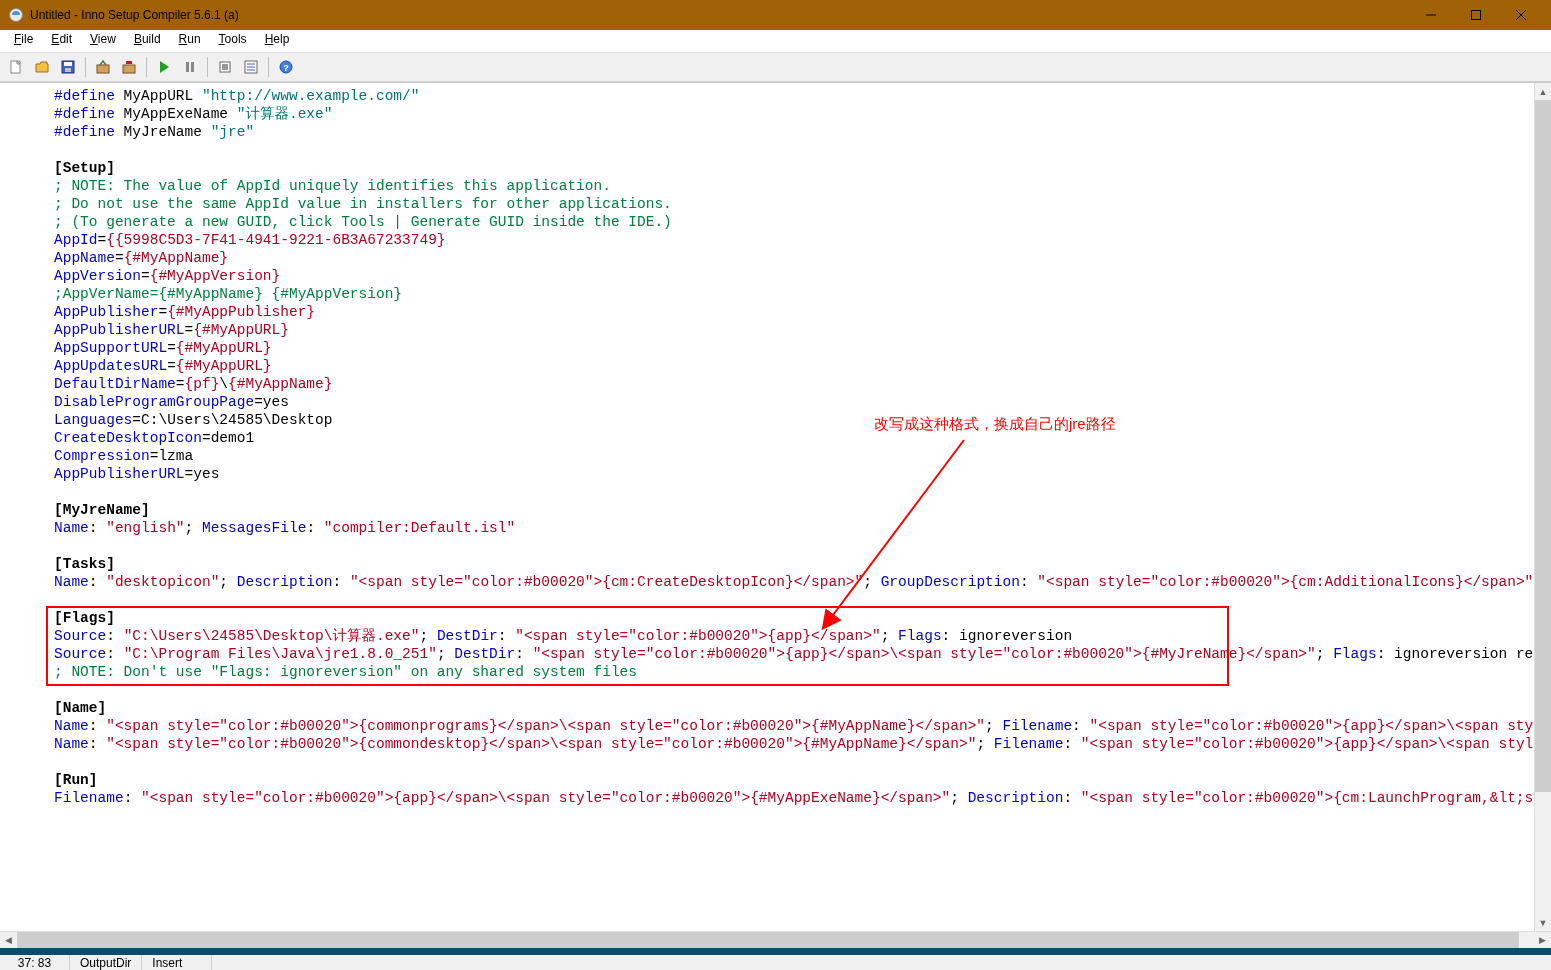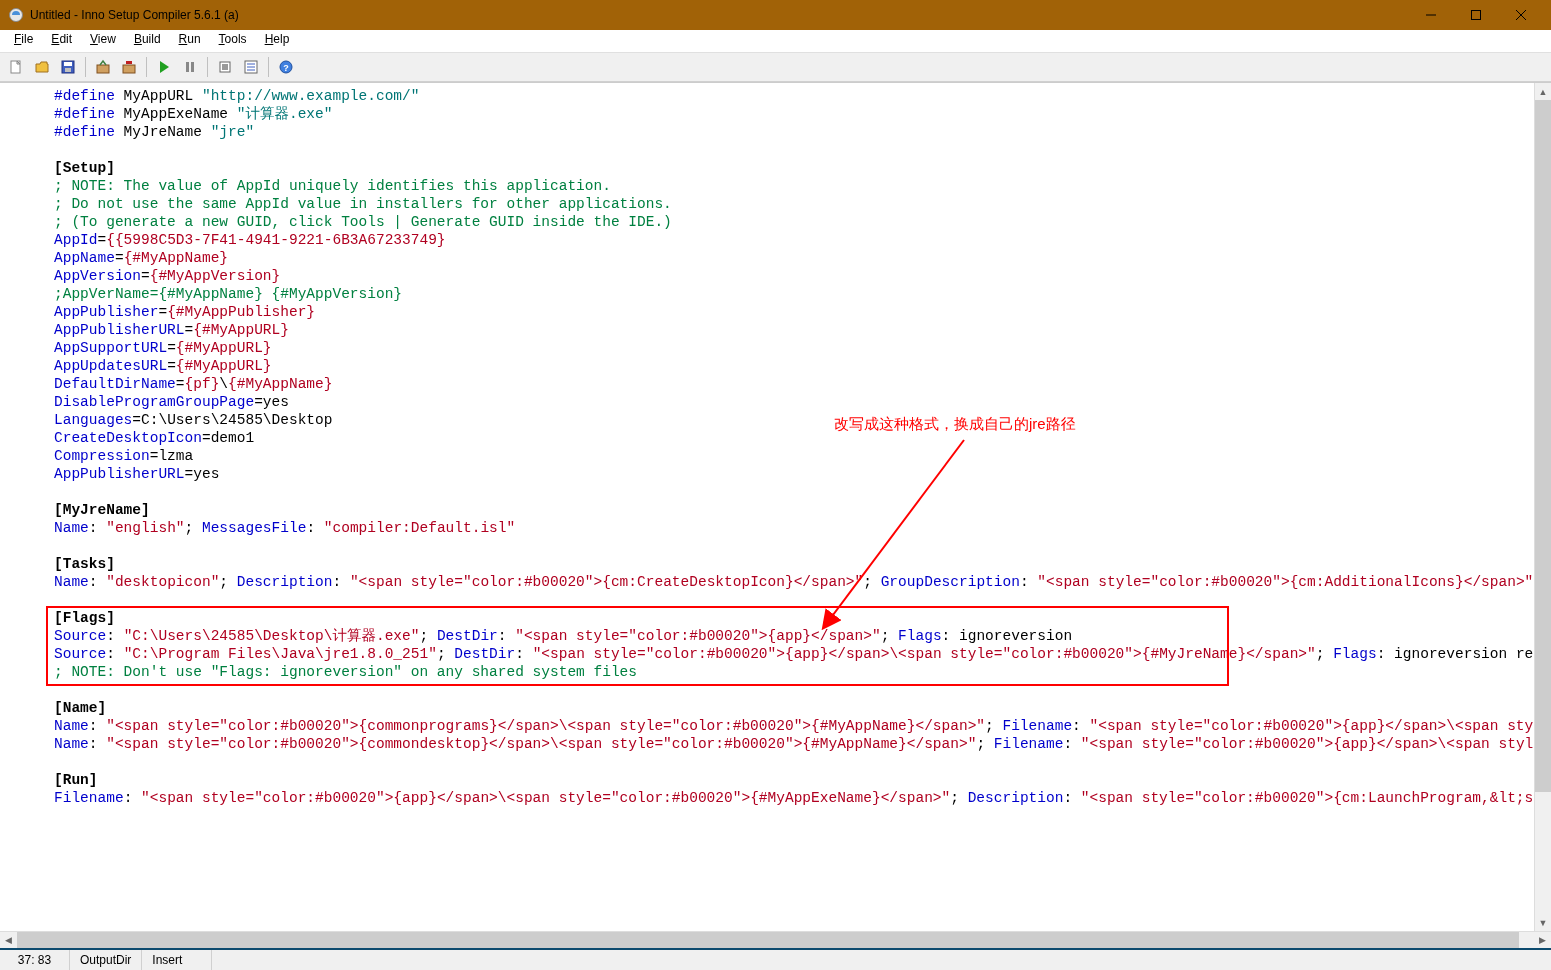--- a/index.html
+++ b/index.html
@@ -108,21 +108,21 @@
   position: absolute;
   border: 2px solid #ff0000;
   left: 22px;
   top: 523px;
   width: 1183px;
   height: 80px;
   pointer-events: none;
 }
 .annotation {
   position: absolute;
-  left: 810px;
+  left: 850px;
   top: 332px;
   color: #ff0000;
   font-size: 15px;
   font-family: "Microsoft YaHei", sans-serif;
   pointer-events: none;
 }
 .arrow-svg {
   position: absolute;
   left: 790px;
   top: 352px;
@@ -163,21 +163,21 @@
   justify-content: center;
   font-size: 9px;
   color: #666;
   cursor: pointer;
 }
 .vscroll-track { position: absolute; top: 17px; bottom: 17px; left: 0; right: 0; }
 .vscroll-thumb { position: absolute; top: 0; left: 0; right: 0; height: 85%; background: #cdcdcd; }
 .statusbar {
   height: 22px;
   background: #f0f0f0;
-  border-top: 2px solid #0c4a6e;
+  border-top: 7px solid #0c4a6e;
   display: flex;
   align-items: center;
   font-size: 12px;
   color: #000;
 }
 .status-cell {
   padding: 0 10px;
   border-right: 1px solid #d0d0d0;
   height: 100%;
   display: flex;

